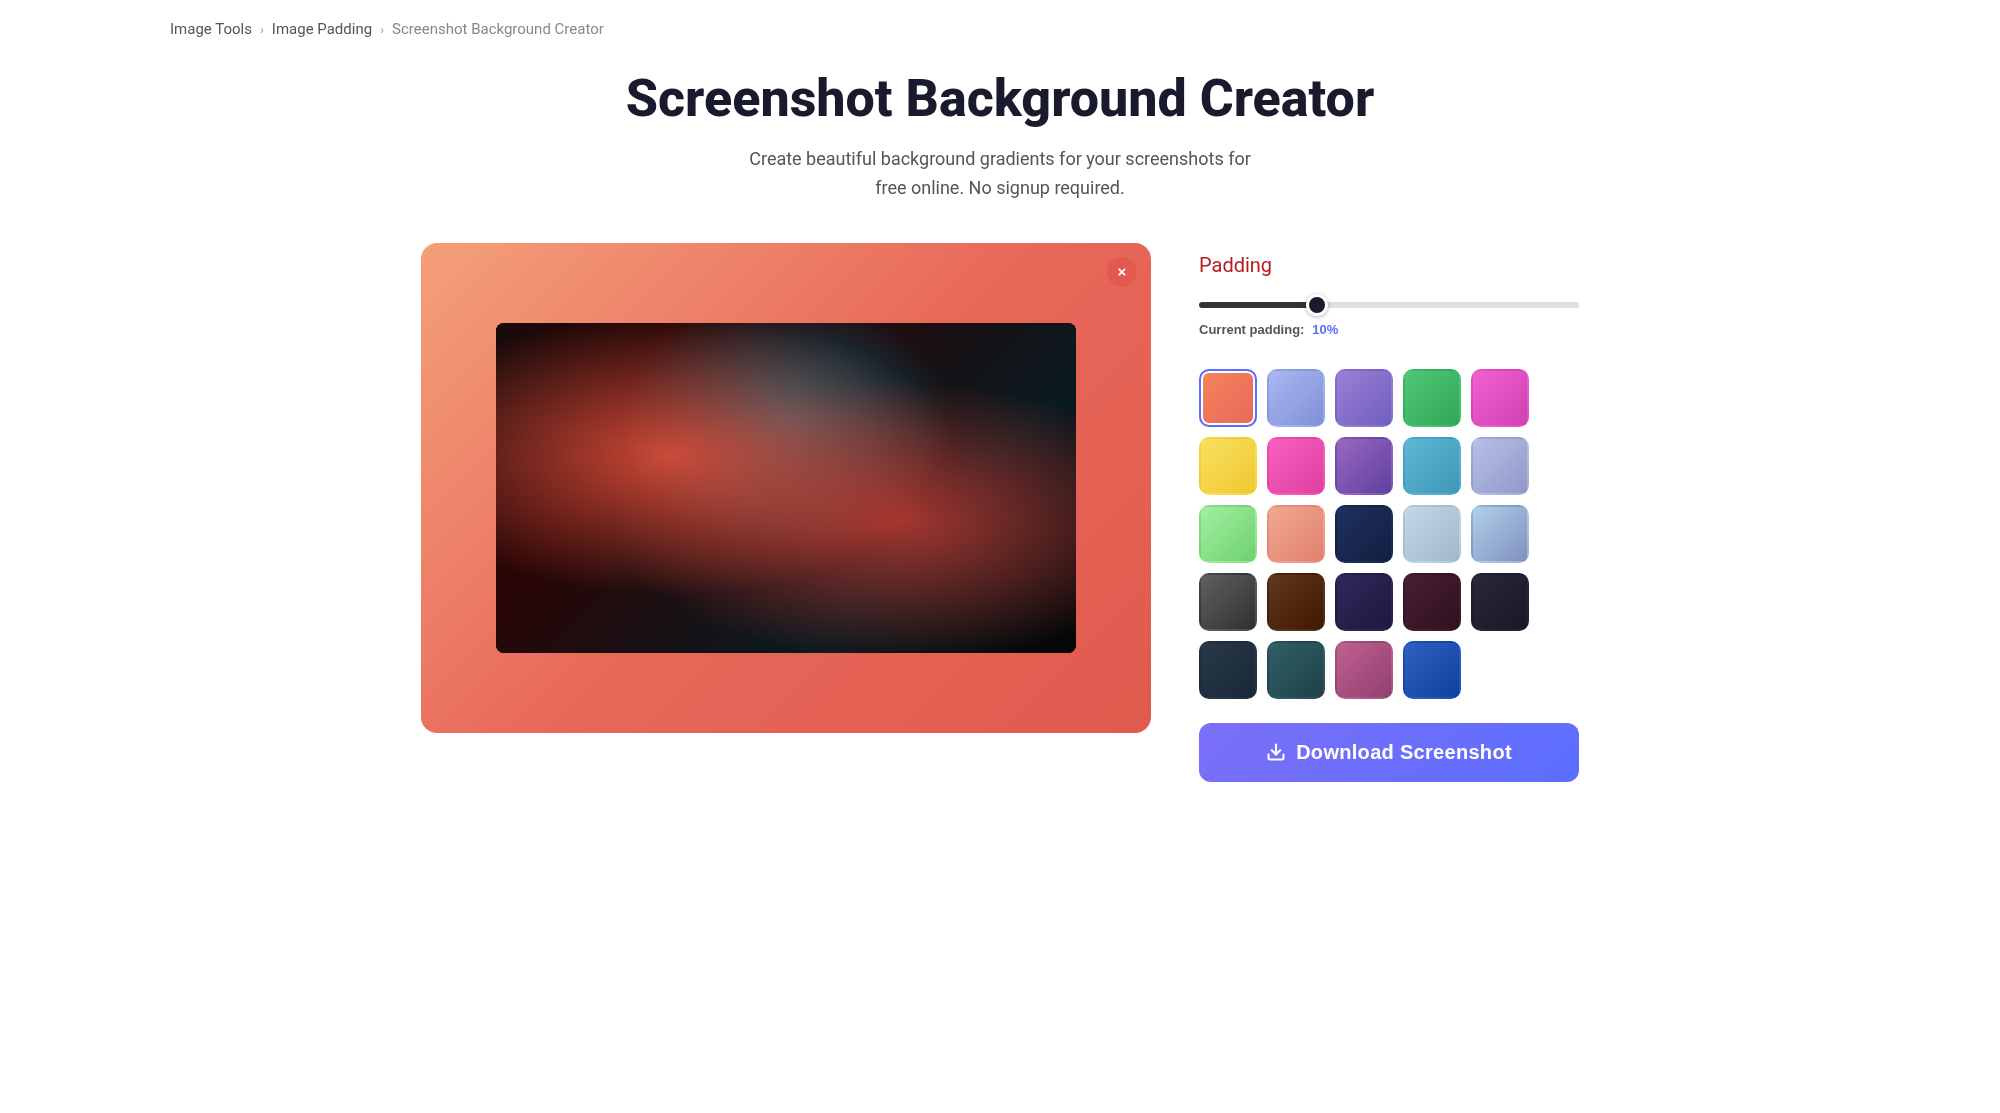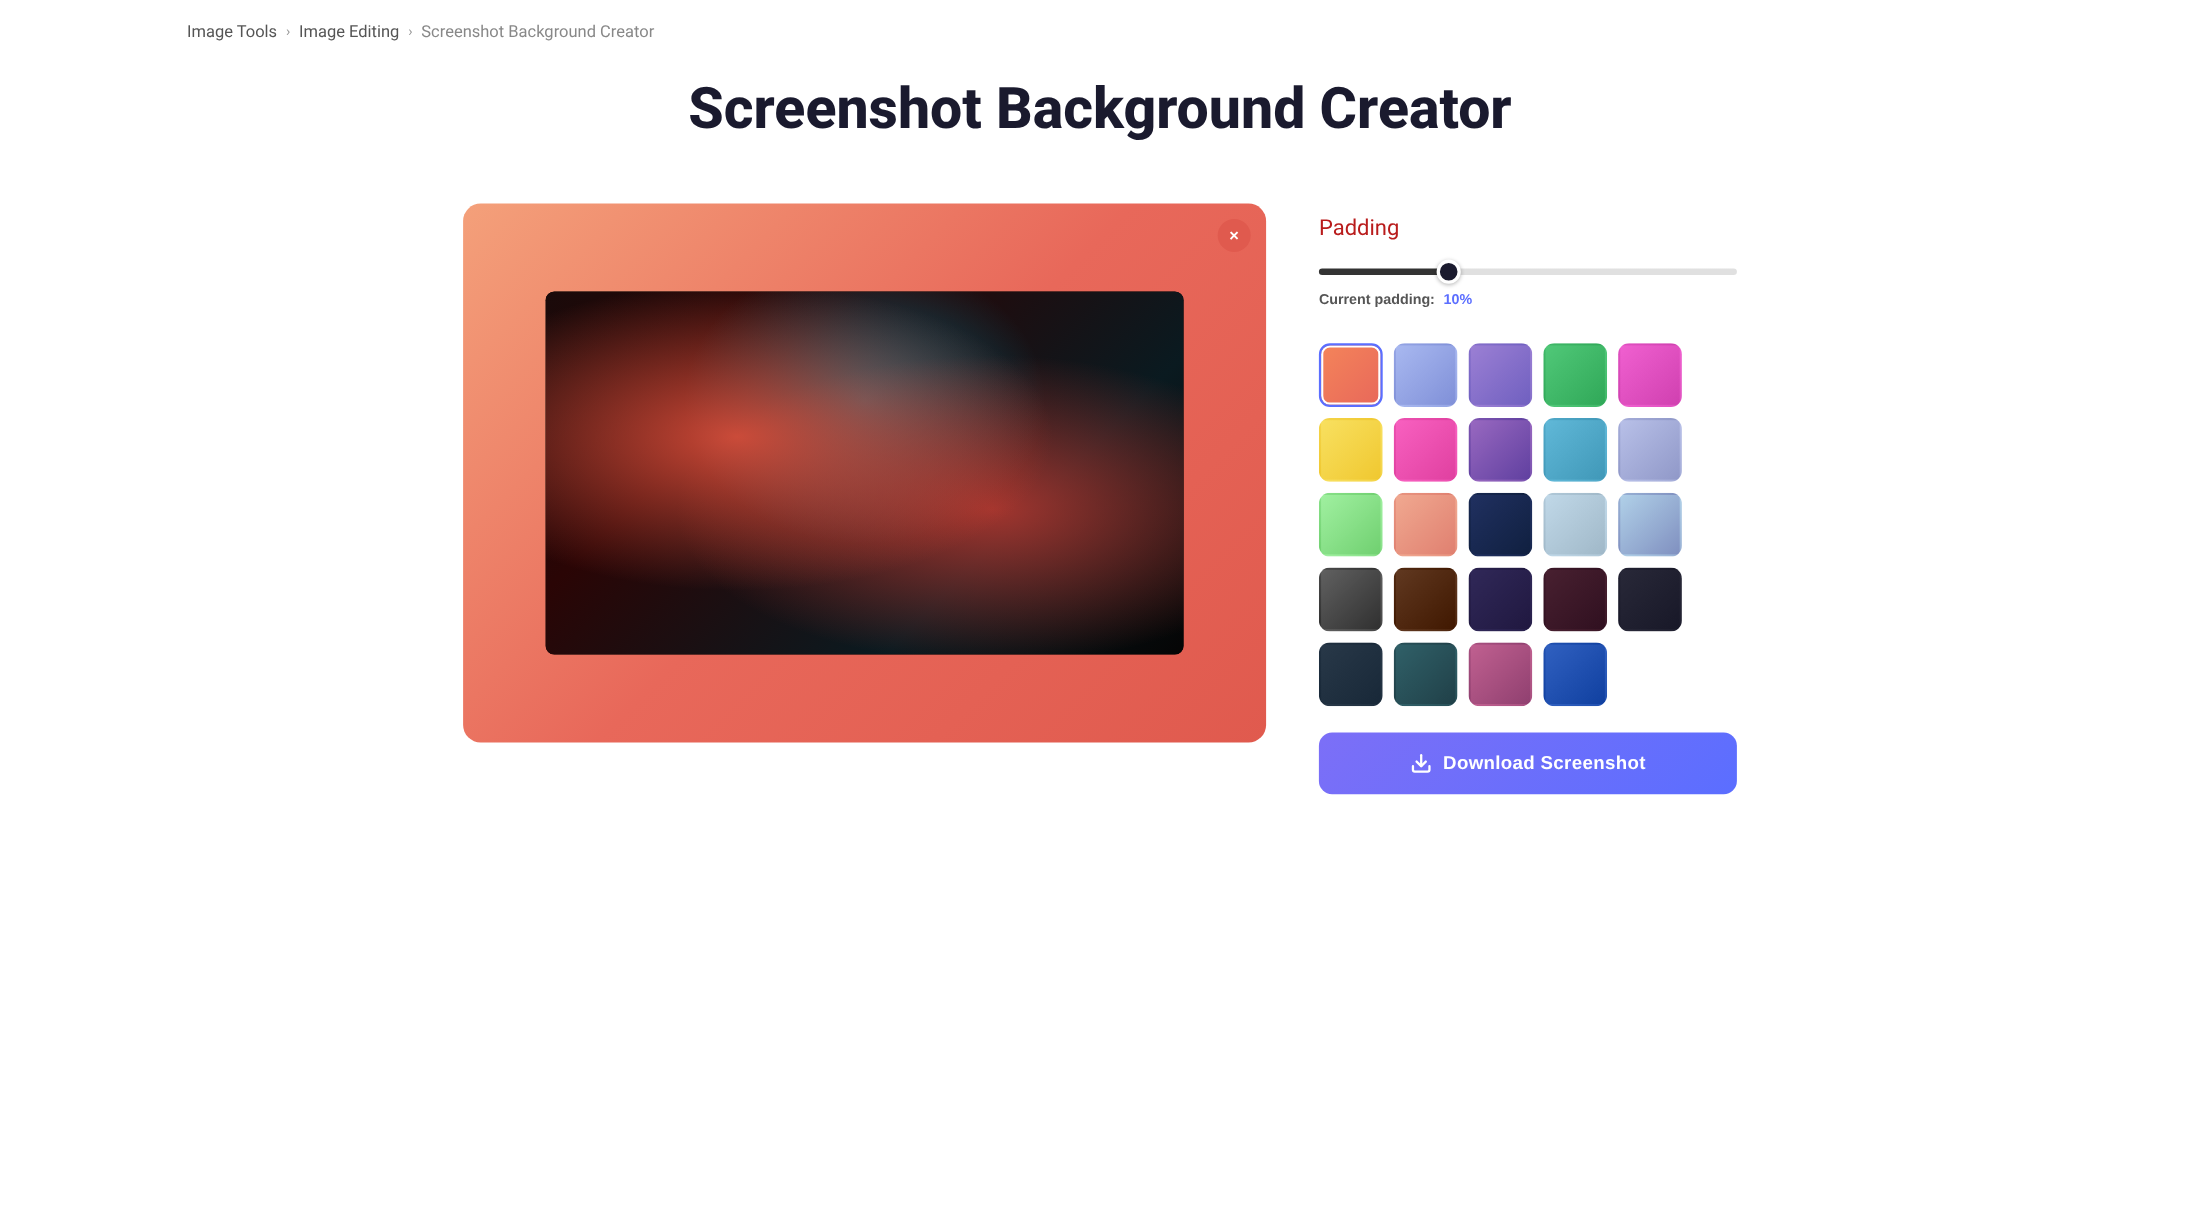--- a/index.html
+++ b/index.html
@@ -163,21 +163,21 @@
       box-shadow: 0 0 0 2px white inset;
     }
     .download-btn {
       margin-top: 24px;
       width: 100%;
       padding: 18px;
       background: linear-gradient(135deg, #7c6ff7, #5b6eff);
       color: white;
       border: none;
       border-radius: 12px;
-      font-size: 17px;
+      font-size: 20px;
       font-weight: 600;
       cursor: pointer;
       display: flex;
       align-items: center;
       justify-content: center;
       gap: 10px;
       letter-spacing: 0.3px;
     }
     
     .p1  { background: linear-gradient(135deg, #f4845a, #e8685a); }
@@ -207,28 +207,29 @@
   </style>
 </head>
 <body>
 
 <nav class="breadcrumb">
   <a href="#">
     <span>Image Tools</span>
   </a>
   <span class="chevron">›</span>
   <a href="#">
-    <span>Image Editing</span>
+    <span>Image Padding</span>
   </a>
   <span class="chevron">›</span>
   <span class="current">Screenshot Background Creator</span>
 </nav>
 
 <div class="hero">
   <h1>Screenshot Background Creator</h1>
+  <p>Create beautiful background gradients for your screenshots for free online. No signup required.</p>
 </div>
 
 <div class="main-content">
 
   <div class="preview-area">
     <div class="preview-wrapper">
       <button class="close-btn">
         <span>×</span>
       </button>
       <div class="screenshot-img">

